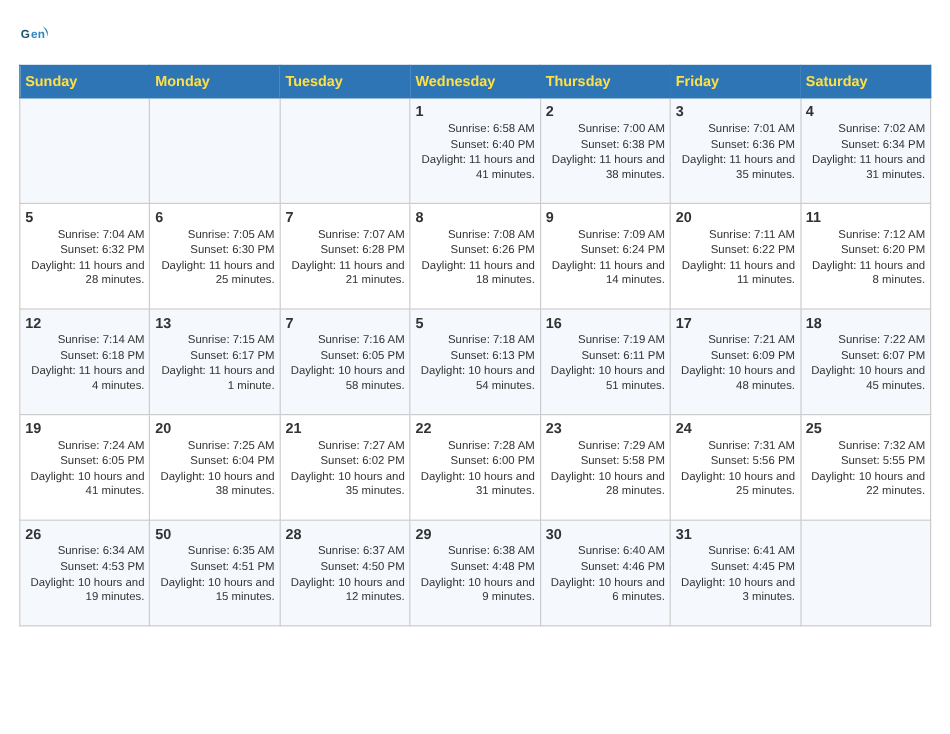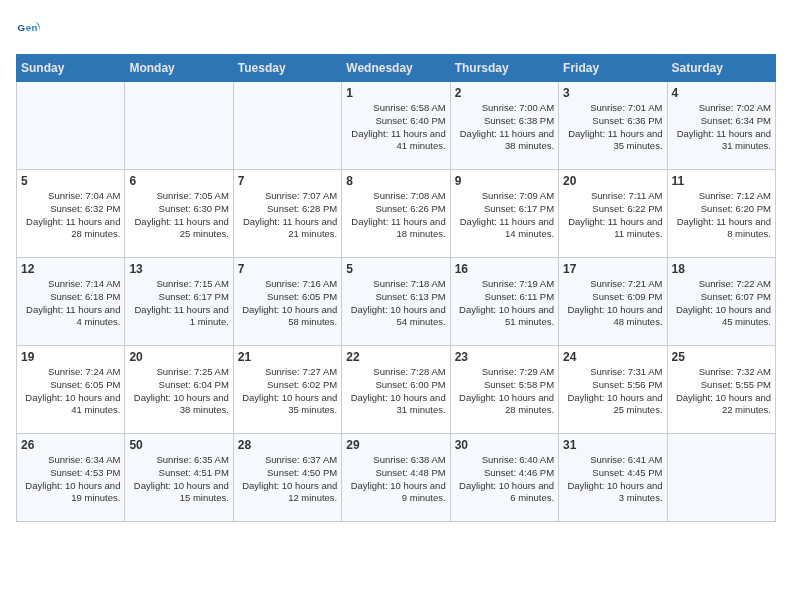--- a/index.html
+++ b/index.html
@@ -37,21 +37,21 @@
       font-size: 14px;
       color: #555;
     }
     table {
       width: 100%;
       border-collapse: collapse;
       table-layout: fixed;
     }
     thead tr th {
       background-color: #2e75b6;
-      color: #e5e5e5;
+      color: #fde047;
       font-size: 12px;
       font-weight: bold;
       padding: 6px 4px;
       text-align: left;
       border: 1px solid #2e75b6;
     }
     tbody tr td {
       border: 1px solid #ccc;
       vertical-align: top;
       padding: 4px 4px;
@@ -171,21 +171,21 @@
         <td>
           <span class="day-num">8</span>
           <div class="cell-content">Sunrise: 7:08 AM
 Sunset: 6:26 PM
 Daylight: 11 hours
 and 18 minutes.</div>
         </td>
         <td>
           <span class="day-num">9</span>
           <div class="cell-content">Sunrise: 7:09 AM
-Sunset: 6:17 PM
+Sunset: 6:24 PM
 Daylight: 11 hours
 and 14 minutes.</div>
         </td>
         <td>
           <span class="day-num">20</span>
           <div class="cell-content">Sunrise: 7:11 AM
 Sunset: 6:22 PM
 Daylight: 11 hours
 and 11 minutes.</div>
         </td>

